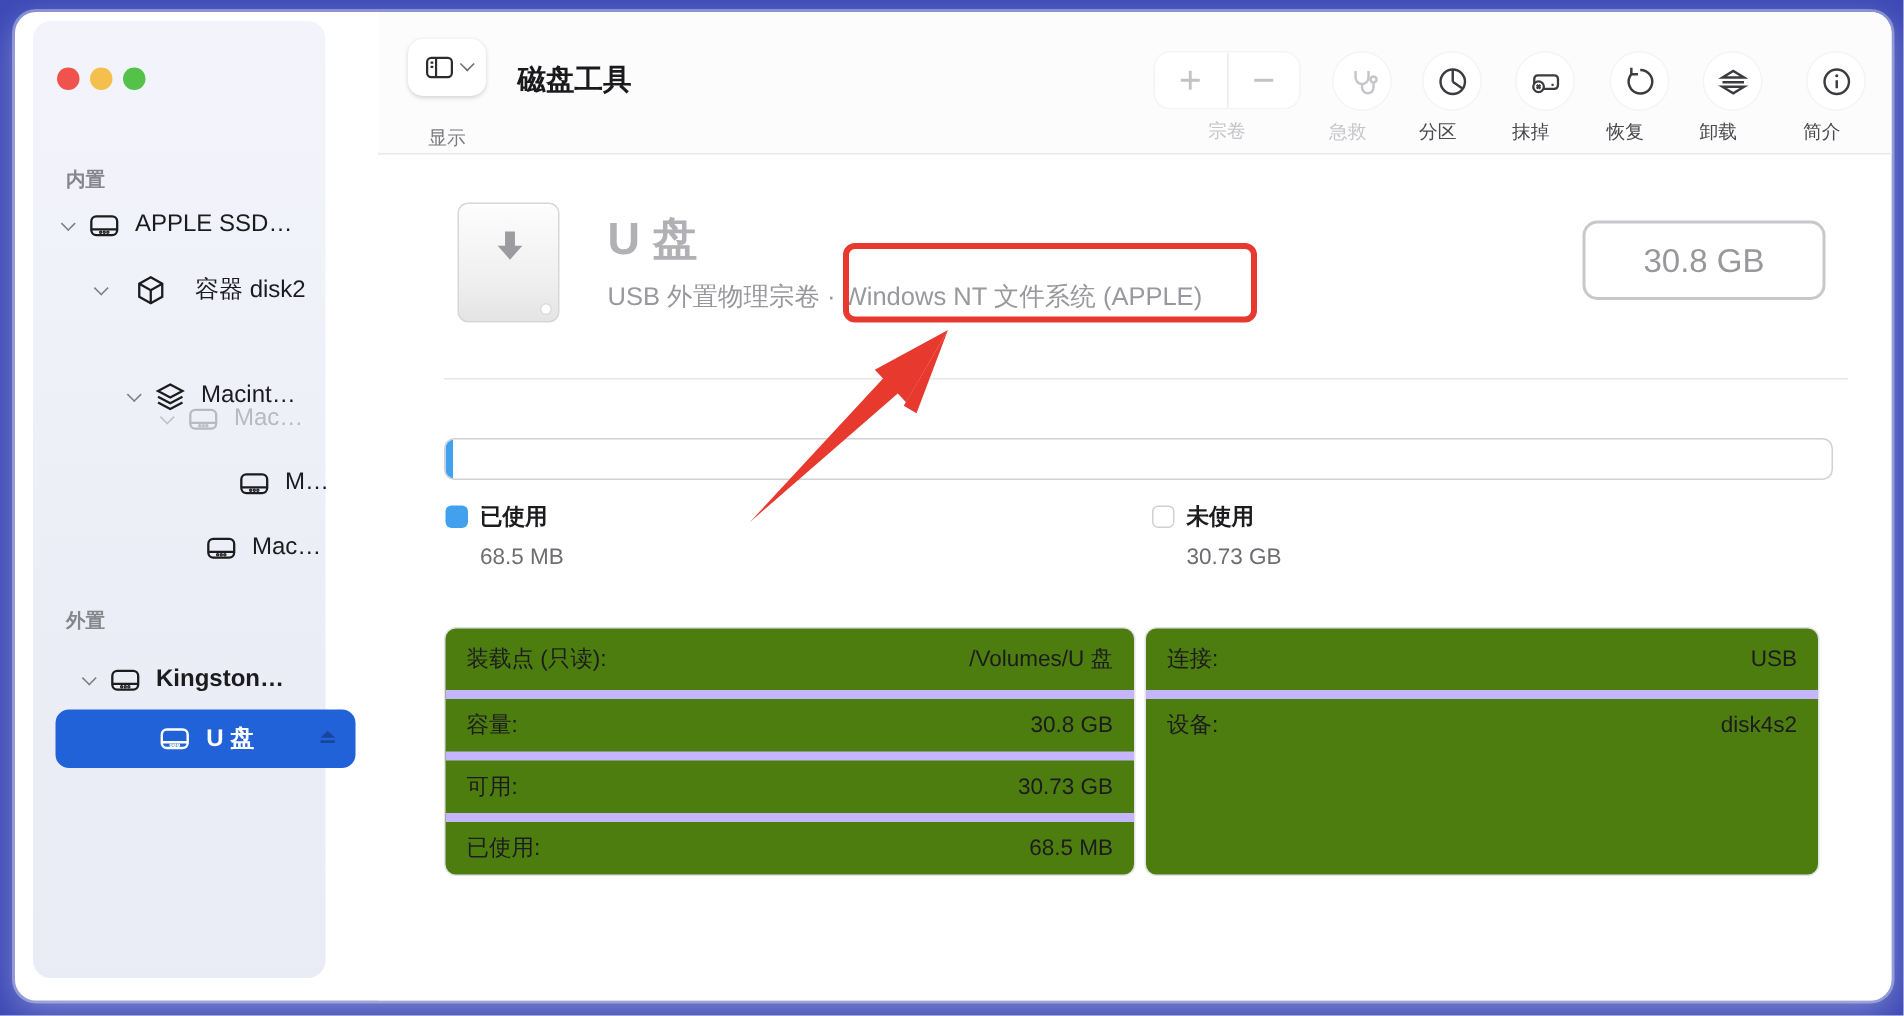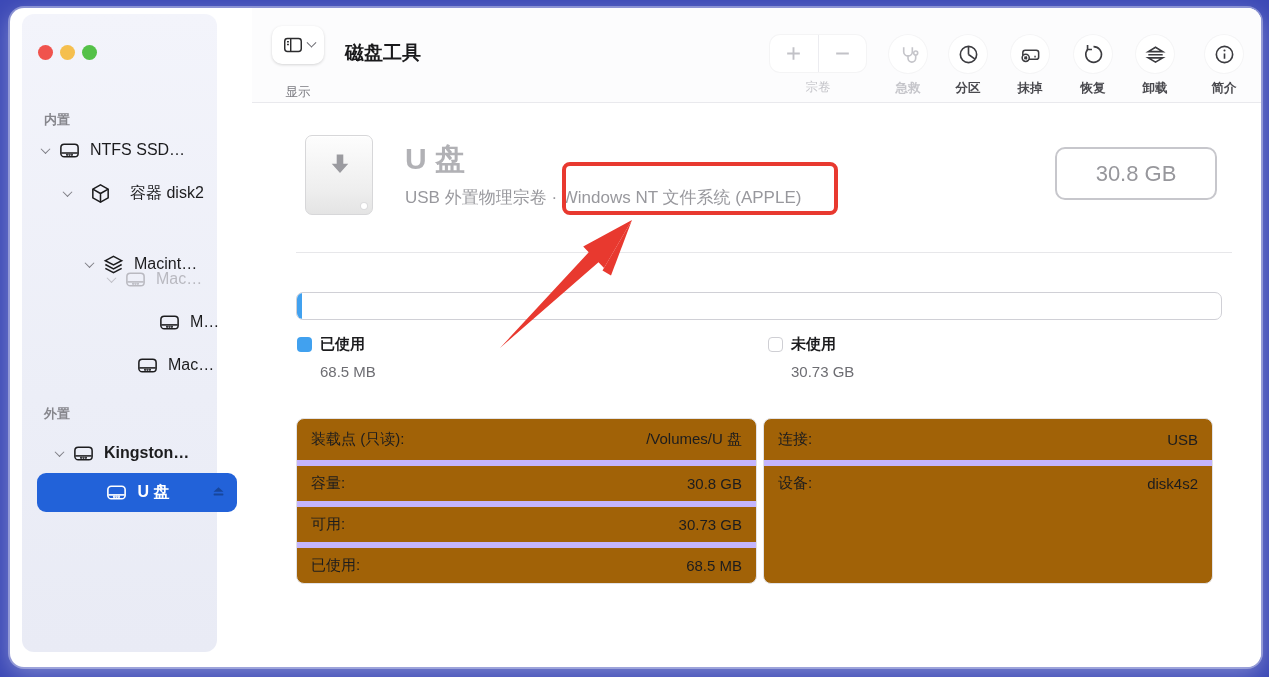--- a/index.html
+++ b/index.html
@@ -46,21 +46,21 @@
   .toolbar { position:absolute; left:242px; top:0; right:0; height:95px;
              background:#fcfcfd; border-bottom:1px solid #e9e9ed; }
   .show-btn { position:absolute; left:262px; top:18px; width:52px; height:38px; background:#fff;
               border-radius:10px; box-shadow:0 1px 3px rgba(0,0,0,.16);
               display:flex; align-items:center; justify-content:center; gap:4px; color:#2c2c2e; }
   .show-btn svg { width:22px; height:22px; }
   .show-btn .chev { border-color:#6b6b72; transform:rotate(45deg) translate(-2px,-2px); }
   .show-label { position:absolute; left:252px; top:76px; width:72px; text-align:center;
                 font-size:12.5px; color:#7a7a80; }
   .app-title { position:absolute; left:335px; top:32px; font-size:19px; font-weight:700; color:#1a1a1c; }
-  .tb-item { position:absolute; top:27px; width:44px; text-align:center; color:#3c3c40;font-weight:bold; }
+  .tb-item { position:absolute; top:27px; width:44px; color:#3c3c40; }
   .tb-item .circle { width:38px; height:38px; margin:0 auto; background:#fff; border-radius:50%;
                      display:flex; align-items:center; justify-content:center;
                      box-shadow:0 0 0 1px rgba(0,0,0,.03); }
   .tb-item svg { width:23px; height:23px; }
   .tb-label { margin-top:7px; font-size:12.5px; color:#49494e; white-space:nowrap; }
   .tb-item.disabled, .tb-item.disabled .tb-label { color:#c5c5ca; }
   .tb-group { position:absolute; left:760px; top:27px; width:96px; text-align:center; color:#c5c5ca; }
   .tb-group .pill { width:96px; height:37px; background:#fff; border-radius:10px;
                     box-shadow:0 0 0 1px rgba(0,0,0,.03); display:flex; }
   .tb-group .half { flex:1; display:flex; align-items:center; justify-content:center; }
@@ -84,21 +84,21 @@
   .usage-bar { position:absolute; left:286px; top:284px; width:926px; height:28px;
                background:#fff; border:1px solid #d0d0d6; border-radius:7px; overflow:hidden; }
   .usage-fill { position:absolute; left:0; top:0; bottom:0; width:5px; background:#41a1ef; }
   .legend { position:absolute; display:flex; flex-direction:column; gap:9px; }
   .legend-head { display:flex; align-items:center; gap:8px; font-size:15px; font-weight:700; color:#1c1c1e; }
   .legend-sq { width:15px; height:15px; border-radius:4px; }
   .legend-sq.used { background:#41a1ef; }
   .legend-sq.free { background:#fff; border:1px solid #cfcfd4; }
   .legend-val { font-size:15px; color:#6d6d72; padding-left:23px; }
   
-  .card { position:absolute; top:410px; height:166px; background:#a16207;
+  .card { position:absolute; top:410px; height:166px; background:#4d7c0f;
           border:1px solid #e2e2e6; border-radius:8px; overflow:hidden; }
   .card.left { left:286px; width:461px; }
   .card.right { left:753px; width:450px; }
   .card-row { height:41px; display:flex; align-items:center; justify-content:space-between;
               padding:0 14px; font-size:15px; color:#1c1c1e; }
   .card-row + .card-row { border-top:6px solid #c4b5fd;text-align:center; }
   
   .anno-box { position:absolute; left:552px; top:154px; width:276px; height:53px;
               border:4px solid #e8392f; border-radius:8px; pointer-events:none; }
   .anno-arrow { position:absolute; left:0; top:0; width:1251px; height:659px; pointer-events:none; }
@@ -119,21 +119,21 @@
 
     <div class="sb-row" style="left:20px; top:123px;">
       <span class="chev"></span>
       <svg class="ic" viewBox="0 0 24 24" fill="none" stroke="currentColor" stroke-width="1.6">
           <rect x="3" y="5.5" width="18" height="13" rx="3.5"></rect>
           <path d="M3.5 14.5h17"></path>
           <circle cx="9.5" cy="16.5" r="0.4" fill="currentColor"></circle>
           <circle cx="12" cy="16.5" r="0.4" fill="currentColor"></circle>
           <circle cx="14.5" cy="16.5" r="0.4" fill="currentColor"></circle>
         </svg>
-      <span>NTFS SSD…</span>
+      <span>APPLE SSD…</span>
     </div>
 
     <div class="sb-row" style="left:42px; top:166px;gap:18px;">
       <span class="chev"></span>
       <svg class="ic" viewBox="0 0 24 24" fill="none" stroke="currentColor" stroke-width="1.6">
           <path d="M12 3l8 4.5v9L12 21l-8-4.5v-9L12 3z"></path>
           <path d="M4 7.5l8 4.5 8-4.5M12 12v9"></path>
         </svg>
       <span>容器 disk2</span>
     </div>

